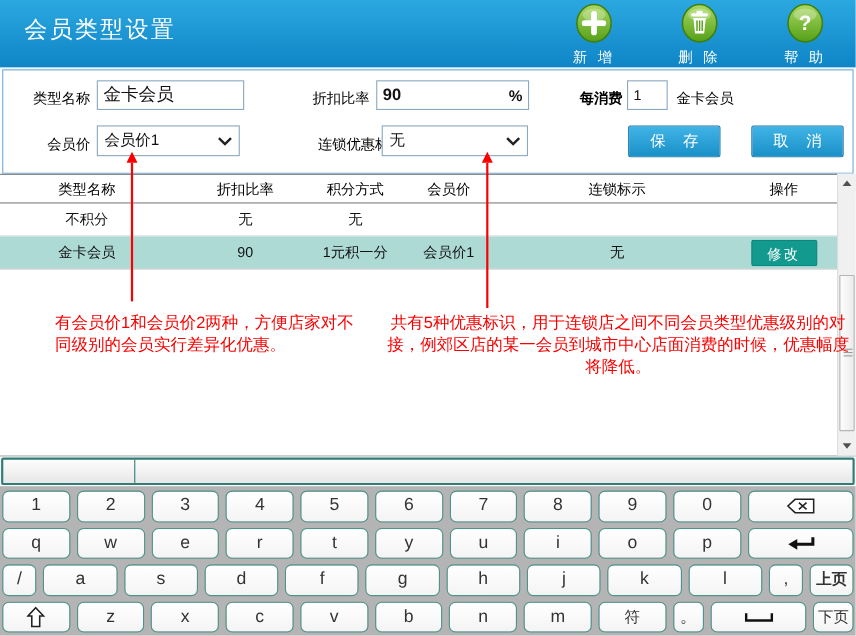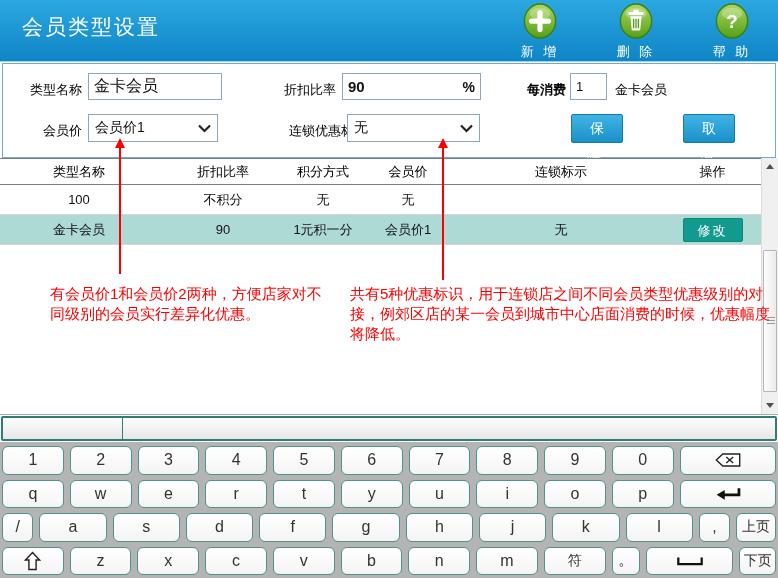--- a/index.html
+++ b/index.html
@@ -37,24 +37,24 @@
     position:absolute; background:#fff; border:1px solid #8aa8c0;
     font-size:16px; padding:0 5px; display:flex; align-items:center;
   }
   .pct { margin-left:auto; font-size:14px; }
   .combo {
     position:absolute; background:#fff; border:1px solid #8aa8c0;
     display:flex; align-items:center; padding:0 6px; font-size:14px; cursor:pointer;
   }
   .combo svg { margin-left:auto; width:13px; height:9px; }
   .blue-btn {
-    position:absolute; width:52px; height:29px; border:1px solid var(--button-border);
+    position:absolute; width:84px; height:29px; border:1px solid var(--button-border);
     background:linear-gradient(to bottom, var(--button-top), var(--button-bottom));
     color:#fff; font-size:14px; letter-spacing:6px; text-align:center; line-height:27px;
-    border-radius:2px; cursor:pointer; text-indent:6px;font-family:Liberation Serif, serif;
+    border-radius:2px; cursor:pointer; text-indent:6px;
   }
 
   
   .table-wrap {
     position:absolute; top:158px; left:0; right:0; height:257px;
     background:#fff; border-bottom:1px solid #aaa;
   }
   .grid { position:absolute; top:0; left:0; right:17px; }
   .trow { display:grid; grid-template-columns:158px 130px 70px 100px 206px 97px; align-items:center; }
   .thead { height:27px; border-top:1px solid #7f7f7f; border-bottom:1px solid #7f7f7f; }
@@ -80,21 +80,21 @@
   .tri.down { top:6px; border-left:4px solid transparent; border-right:4px solid transparent; border-top:5px solid #505050; }
   .sthumb {
     position:absolute; left:1px; top:92px; width:14px; height:142px;
     background:linear-gradient(to right,#fdfdfd,#ebebeb); border:1px solid #b5b5b5; border-radius:1px; cursor:grab;
   }
   .grip { position:absolute; left:3px; top:66px; width:8px; height:1px; background:#9a9a9a; box-shadow:0 3px 0 #9a9a9a, 0 6px 0 #9a9a9a; }
 
   
   .note { position:absolute; color:var(--annotation-red); font-size:15px; line-height:20px; z-index:5; }
   .note-left  { left:50px;  top:284px; width:272px; }
-  .note-right { left:350px; top:284px; width:424px; }
+  .note-right { left:350px; top:284px; width:424px;text-align:center; }
   .rline { position:absolute; width:2px; background:var(--annotation-red); z-index:6; }
   .rline.l { left:119px; top:148px; height:126px; }
   .rline.r { left:442px; top:148px; height:132px; }
   .rhead {
     position:absolute; width:0; height:0; z-index:6;
     border-left:5px solid transparent; border-right:5px solid transparent;
     border-bottom:10px solid var(--annotation-red);
   }
   .rhead.l { left:115px; top:138px; }
   .rhead.r { left:438px; top:138px; }
@@ -221,21 +221,20 @@
     <div class="grid">
         <div class="trow thead">
           <div class="cell">类型名称</div>
           <div class="cell">折扣比率</div>
           <div class="cell">积分方式</div>
           <div class="cell">会员价</div>
           <div class="cell">连锁标示</div>
           <div class="cell">操作</div>
         </div>
         <div class="trow drow">
-          <div class="cell">100</div>
           <div class="cell">不积分</div>
           <div class="cell">无</div>
           <div class="cell">无</div>
           <div class="cell"></div>
         </div>
         <div class="trow drow sel">
           <div class="cell">金卡会员</div>
           <div class="cell">90</div>
           <div class="cell">1元积一分</div>
           <div class="cell">会员价1</div>
@@ -309,21 +308,21 @@
         <div class="key" style="flex-grow: 1;">a</div>
         <div class="key" style="flex-grow: 1;">s</div>
         <div class="key" style="flex-grow: 1;">d</div>
         <div class="key" style="flex-grow: 1;">f</div>
         <div class="key" style="flex-grow: 1;">g</div>
         <div class="key" style="flex-grow: 1;">h</div>
         <div class="key" style="flex-grow: 1;">j</div>
         <div class="key" style="flex-grow: 1;">k</div>
         <div class="key" style="flex-grow: 1;">l</div>
         <div class="key" style="flex-grow: 0.45;">,</div>
-        <div class="key small" style="flex-grow: 0.58;">上页</div>
+        <div class="key small" style="flex-grow: 0.58; font-weight: bold;">上页</div>
       </div>
       <div class="krow">
         <div class="key" style="flex-grow: 1;">
           <svg viewBox="0 0 18 21" style="width:17px;height:20px;">
             <path d="M9 1.5 L16.5 9.5 H12.8 V19.5 H5.2 V9.5 H1.5 Z" fill="#fff" stroke="#222" stroke-width="1.5"></path>
           </svg>
         </div>
         <div class="key" style="flex-grow: 1;">z</div>
         <div class="key" style="flex-grow: 1;">x</div>
         <div class="key" style="flex-grow: 1;">c</div>

